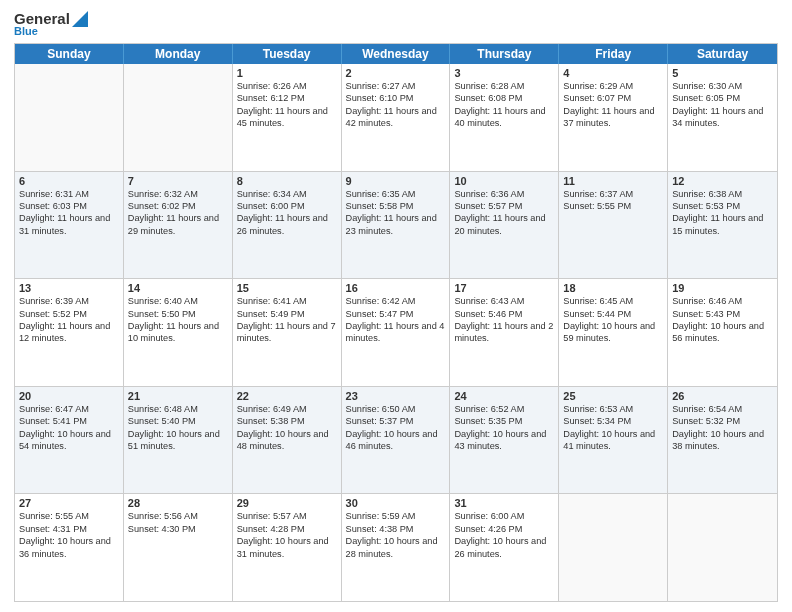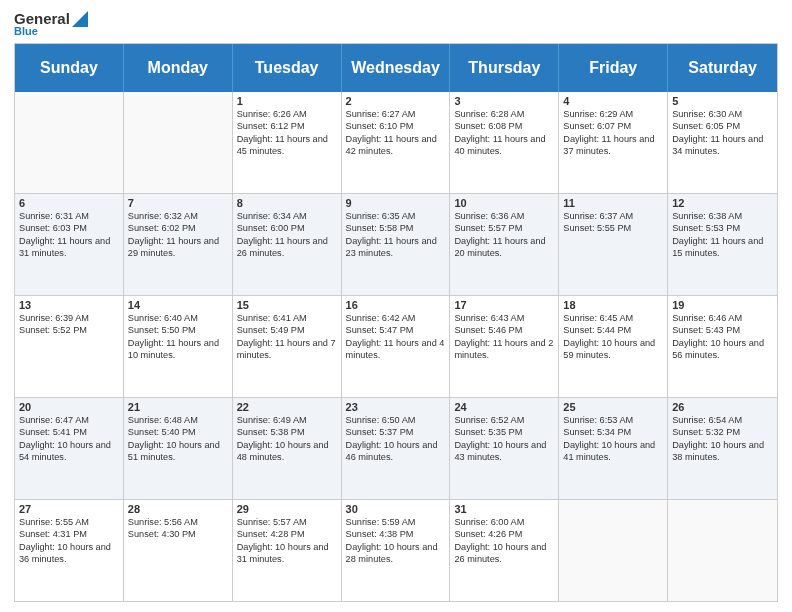--- a/index.html
+++ b/index.html
@@ -49,23 +49,23 @@
       flex-direction: column;
       border: 1px solid #ccc;
     }
     .cal-header-row {
       display: grid;
       grid-template-columns: repeat(7, 1fr);
       background: #2a7abf;
     }
     .cal-header-cell {
       color: #fff;
-      font-size: 16px;
+      font-size: 12px;
       font-weight: bold;
-      padding: 15px 4px;
+      padding: 3px 4px;
       text-align: center;
       border-right: 1px solid #4a9ad4;
     }
     .cal-header-cell:last-child { border-right: none; }
     .cal-body {
       flex: 1;
       display: flex;
       flex-direction: column;
     }
     .cal-row {
@@ -205,20 +205,21 @@
             <div class="cell-line">Sunrise: 6:38 AM</div>
             <div class="cell-line">Sunset: 5:53 PM</div>
             <div class="cell-line">Daylight: 11 hours and 15 minutes.</div>
           </div>
         </div>
         <div class="cal-row">
           <div class="cal-cell">
             <div class="day-num">13</div>
             <div class="cell-line">Sunrise: 6:39 AM</div>
             <div class="cell-line">Sunset: 5:52 PM</div>
+            <div class="cell-line">Daylight: 11 hours and 12 minutes.</div>
           </div>
           <div class="cal-cell">
             <div class="day-num">14</div>
             <div class="cell-line">Sunrise: 6:40 AM</div>
             <div class="cell-line">Sunset: 5:50 PM</div>
             <div class="cell-line">Daylight: 11 hours and 10 minutes.</div>
           </div>
           <div class="cal-cell">
             <div class="day-num">15</div>
             <div class="cell-line">Sunrise: 6:41 AM</div>

